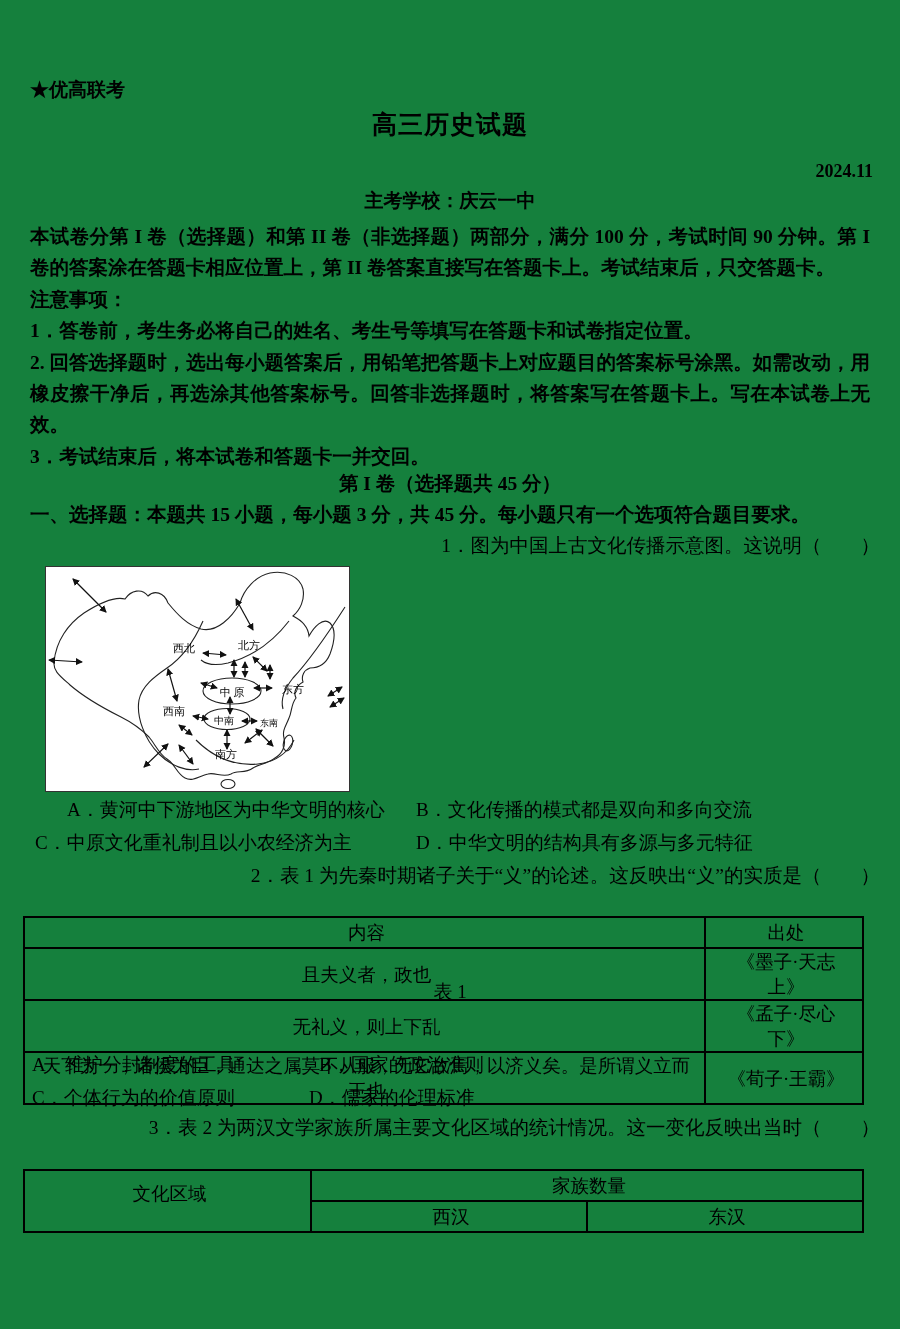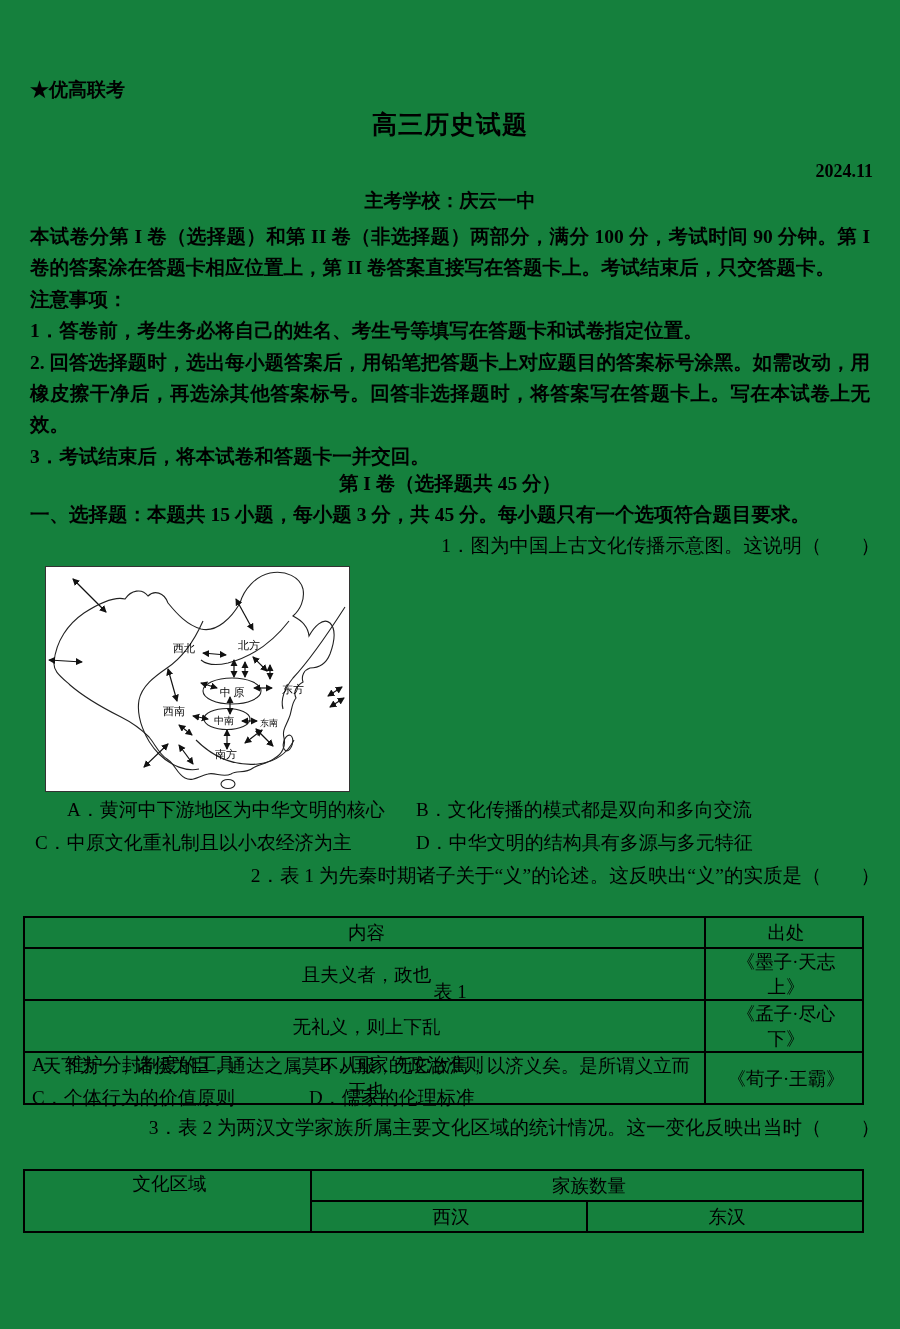--- a/index.html
+++ b/index.html
@@ -28,21 +28,21 @@
   .caption{font-size:19px;}
   .cap1{top:935px;margin-top:44px;}
   .cap2{top:1144px;}
   table{border-collapse:collapse;position:absolute;left:23px;table-layout:fixed;}
   td{border:2px solid #000;font-size:18.5px;padding:0 10px 0 14px;vertical-align:middle;text-align:center;}
   .t1{top:916px;width:841px;}
   .t1 td.c1{width:655px;}
   .t1 tr{height:31px;}
   .t2{top:1169px;width:841px;}
   .t2 tr{height:31px;}
-  .t2 td.c1{width:261px;vertical-align:top;padding-top:0;}
+  .t2 td.c1{width:261px;vertical-align:top;padding-top:10px;}
   .t2 td.c2{width:270px;}
   svg text{font-family:"Liberation Serif","DejaVu Serif",serif;fill:#000;}
   svg .ln{stroke:#222;stroke-width:1.1;fill:none;}
   svg .ar{stroke:#111;stroke-width:1.2;fill:none;}
 </style>
 </head>
 <body>
 
 <div class="page">
 

